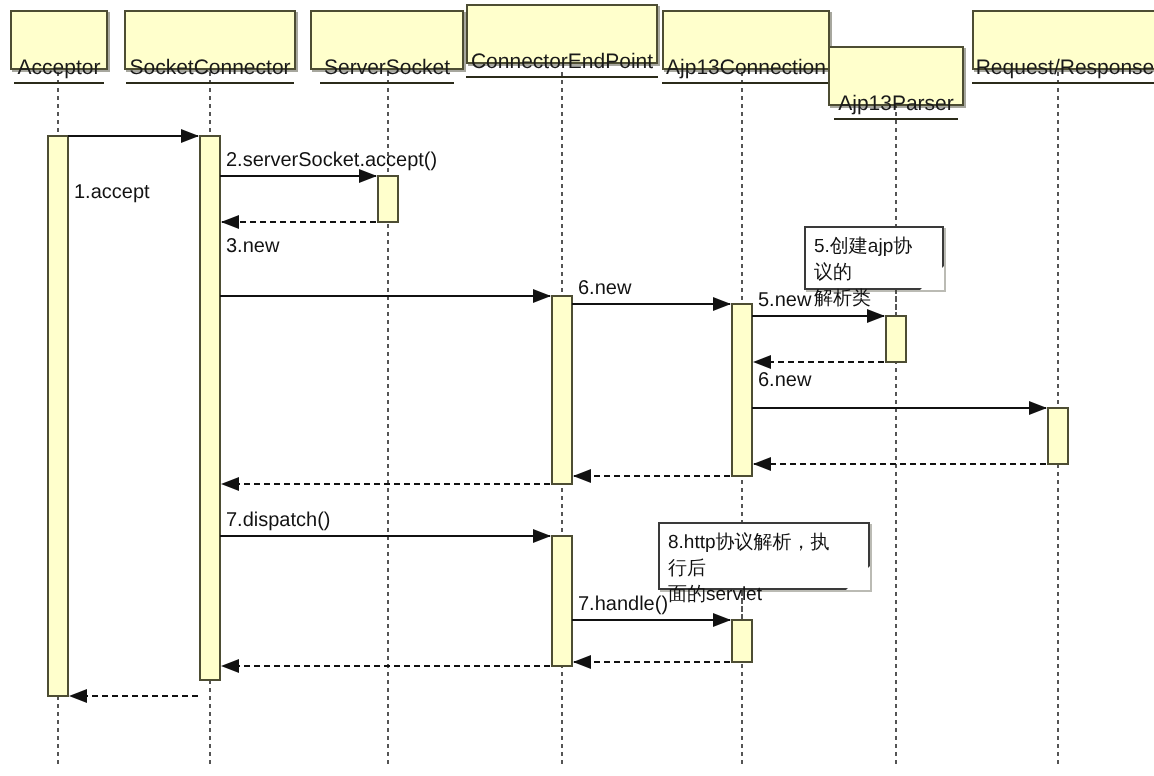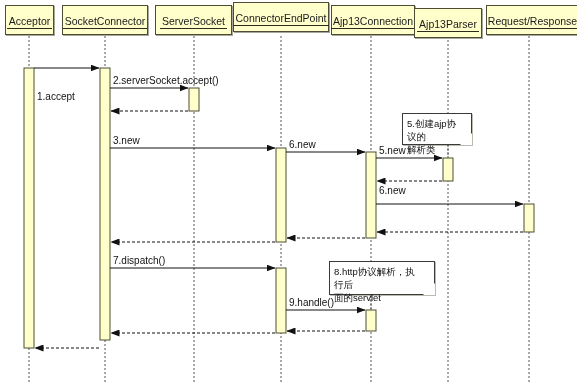--- a/index.html
+++ b/index.html
@@ -28,21 +28,21 @@
   }
   .lifeline-head {
     position: absolute;
     box-sizing: border-box;
     background: #ffffcc;
     border: 1px solid #4d4d33;
     box-shadow: 1px 1px 0 rgba(60,60,40,0.45);
     display: flex;
     align-items: flex-start;
     justify-content: center;
-    padding-top: 9px;
+    padding-top: 22px;
   }
   .lifeline-head .lbl {
     font-size: 10.5px;
     color: #1a1a1a;
     border-bottom: 1px solid #2b2b1a;
     padding: 0 2px 1px 2px;
     line-height: 12px;
     white-space: nowrap;
   }
   .msg-label {
@@ -147,35 +147,35 @@
   </div>
   <div class="lifeline-head" style="left:155px; top:5px; width:77px; height:30px;">
     <span class="lbl">ServerSocket</span>
   </div>
   <div class="lifeline-head" style="left:233px; top:2px; width:96px; height:30px;">
     <span class="lbl">ConnectorEndPoint</span>
   </div>
   <div class="lifeline-head" style="left:331px; top:5px; width:84px; height:30px;">
     <span class="lbl">Ajp13Connection</span>
   </div>
-  <div class="lifeline-head" style="left:414px; top:8px; width:68px; height:30px;">
+  <div class="lifeline-head" style="left:414px; top:23px; width:68px; height:30px;">
     <span class="lbl">Ajp13Parser</span>
   </div>
   <div class="lifeline-head" style="left:486px; top:5px; width:93px; height:30px;">
     <span class="lbl">Request/Response</span>
   </div>
 
   <div class="msg-label" style="left:37px; top:55px;margin-top:36px;">1.accept</div>
   <div class="msg-label" style="left:113px; top:75px;">2.serverSocket.accept()</div>
-  <div class="msg-label" style="left:113px; top:135px;">3.new</div>
+  <div class="msg-label" style="left:113px; top:118px;">3.new</div>
   <div class="msg-label" style="left:289px; top:139px;">6.new</div>
   <div class="msg-label" style="left:379px; top:145px;">5.new</div>
   <div class="msg-label" style="left:379px; top:185px;">6.new</div>
   <div class="msg-label" style="left:113px; top:255px;">7.dispatch()</div>
-  <div class="msg-label" style="left:289px; top:297px;">9.handle()</div>
+  <div class="msg-label" style="left:289px; top:297px;">7.handle()</div>
 
   <div class="note" style="left:402px; top:113px; width:70px; height:32px;">
     <span class="note-text">5.创建ajp协议的</span>
     <span class="note-text">解析类</span>
     <span class="corner"></span>
   </div>
 
   <div class="note" style="left:329px; top:261px; width:106px; height:34px;">
     <span class="note-text">8.http协议解析，执行后</span>
     <span class="note-text">面的servlet</span>

